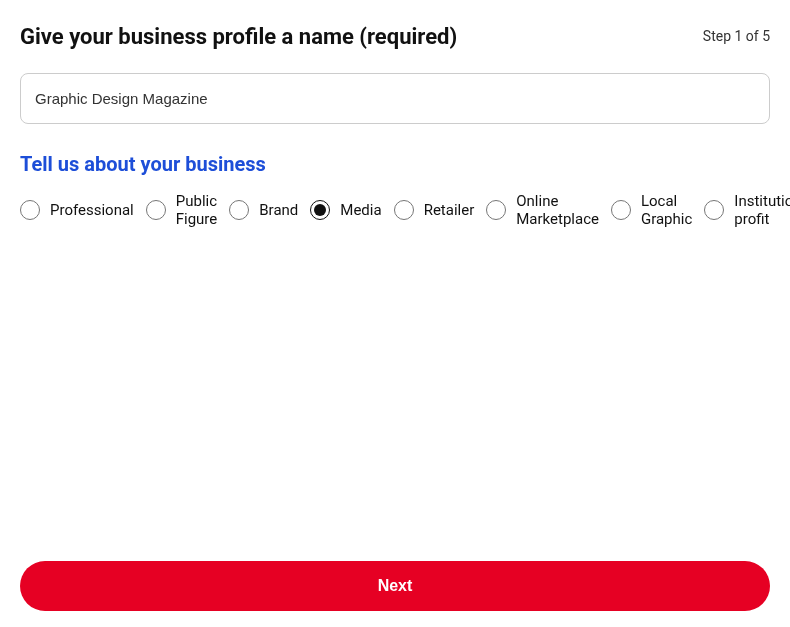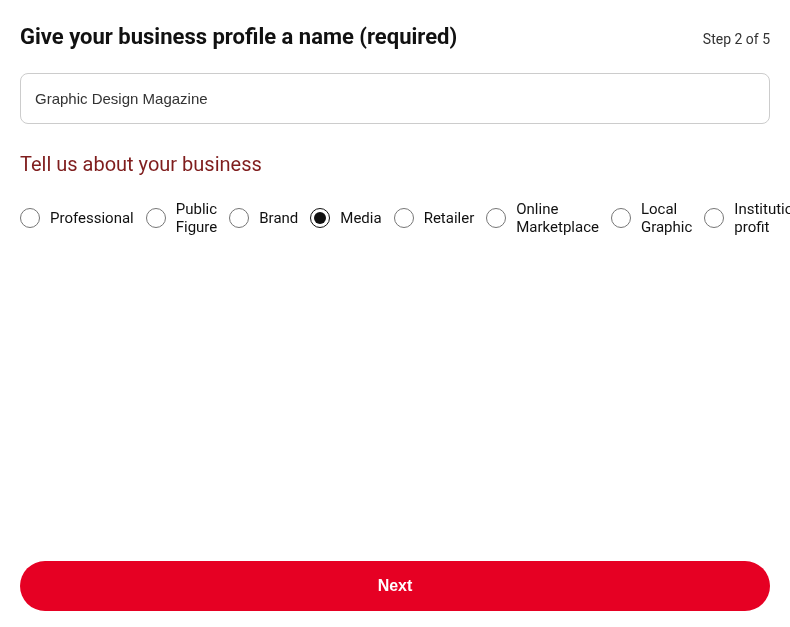--- a/index.html
+++ b/index.html
@@ -13,21 +13,21 @@
       background: #ffffff;
       width: 790px;
       min-height: 627px;
       padding: 24px 20px 24px 20px;
       color: #1a1a1a;
     }
 
     .header {
       display: flex;
       justify-content: space-between;
-      align-items: center;
+      align-items: flex-start;
       margin-bottom: 24px;
     }
 
     .page-title {
       font-size: 22px;
       font-weight: 700;
       color: #111111;
     }
 
     .step-indicator {
@@ -43,23 +43,23 @@
       font-size: 15px;
       border: 1.5px solid #cccccc;
       border-radius: 8px;
       outline: none;
       color: #333333;
       margin-bottom: 28px;
     }
 
     .section-title {
       font-size: 20px;
-      font-weight: 400;
-      color: #7f1d1d;
-      margin-bottom: 24px;
+      font-weight: 700;
+      color: #1d4ed8;
+      margin-bottom: 16px;
     }
 
     .radio-group {
       display: flex;
       flex-direction: row;
       gap: 12px;
       margin-bottom: 40px;
     }
 
     .radio-item {
@@ -107,21 +107,21 @@
       background: #ffffff;
     }
   </style>
 </head>
 <body>
 
 
 
 <div class="header">
   <h1 class="page-title">Give your business profile a name (required)</h1>
-  <span class="step-indicator">Step 2 of 5</span>
+  <span class="step-indicator">Step 1 of 5</span>
 </div>
 
 <input class="name-input" type="text" value="Graphic Design Magazine" style="">
 
 <h2 class="section-title">Tell us about your business</h2>
 
 <div class="radio-group">
 
   <label class="radio-item">
     <input type="radio" name="business-type" style="">

